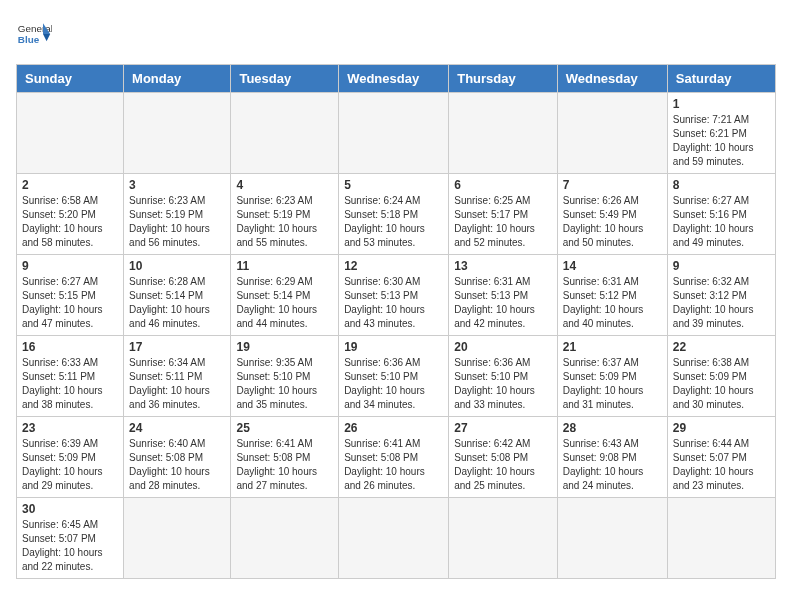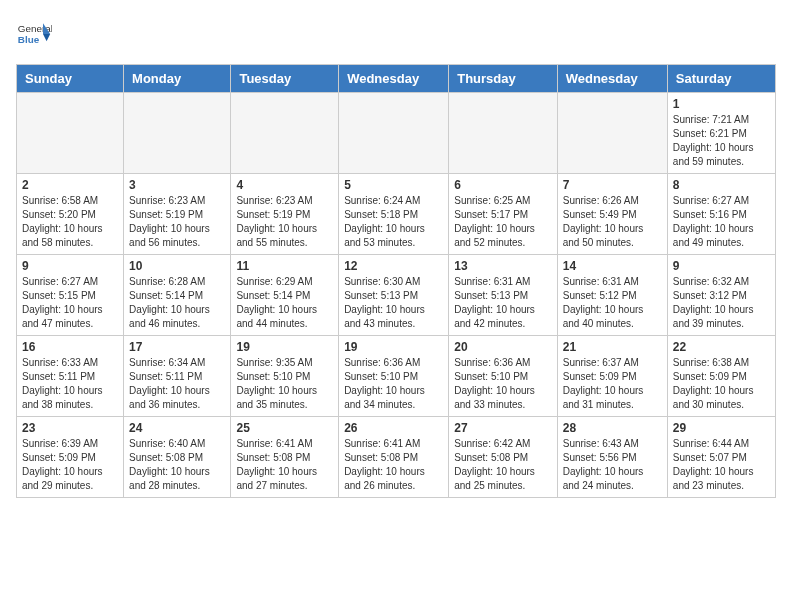--- a/index.html
+++ b/index.html
@@ -313,26 +313,41 @@
         <td>
           <span class="day-number">27</span>
           <div class="day-info">Sunrise: 6:42 AM
 Sunset: 5:08 PM
 Daylight: 10 hours
 and 25 minutes.</div>
         </td>
         <td>
           <span class="day-number">28</span>
           <div class="day-info">Sunrise: 6:43 AM
-Sunset: 5:56 PM
+Sunset: 9:08 PM
 Daylight: 10 hours
 and 24 minutes.</div>
         </td>
         <td>
           <span class="day-number">29</span>
           <div class="day-info">Sunrise: 6:44 AM
 Sunset: 5:07 PM
 Daylight: 10 hours
 and 23 minutes.</div>
         </td>
+      </tr>
+      <tr class="last-row">
+        <td class="has-data">
+          <span class="day-number">30</span>
+          <div class="day-info">Sunrise: 6:45 AM
+Sunset: 5:07 PM
+Daylight: 10 hours
+and 22 minutes.</div>
+        </td>
+        <td class="empty"></td>
+        <td class="empty"></td>
+        <td class="empty"></td>
+        <td class="empty"></td>
+        <td class="empty"></td>
+        <td class="empty"></td>
       </tr>
     </tbody>
 </table>
 
 </body></html>

